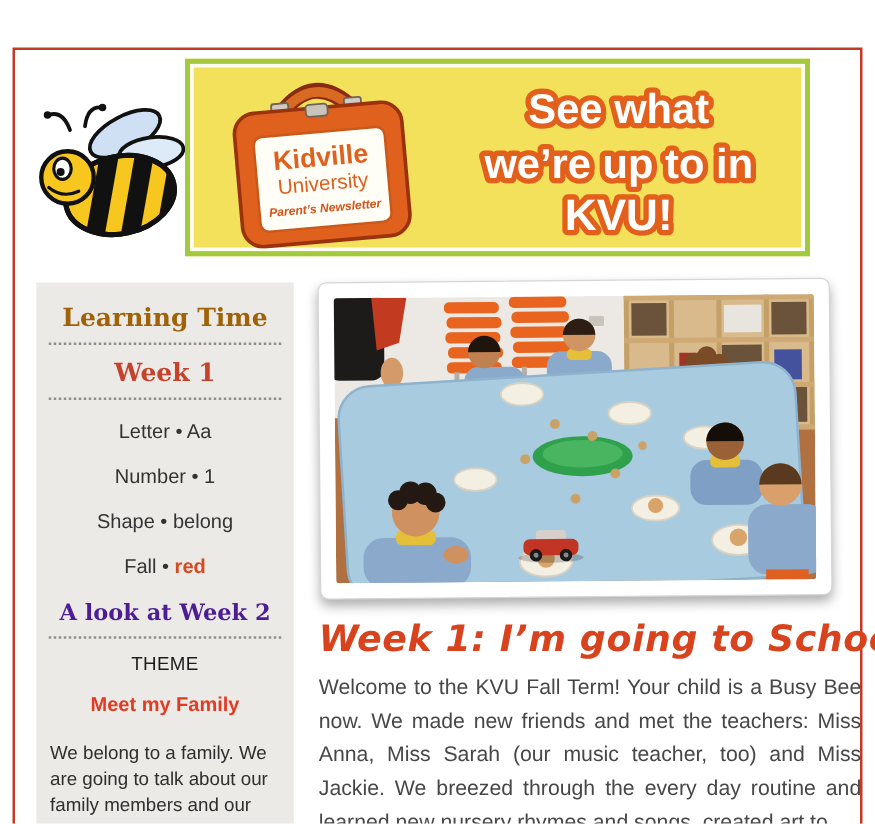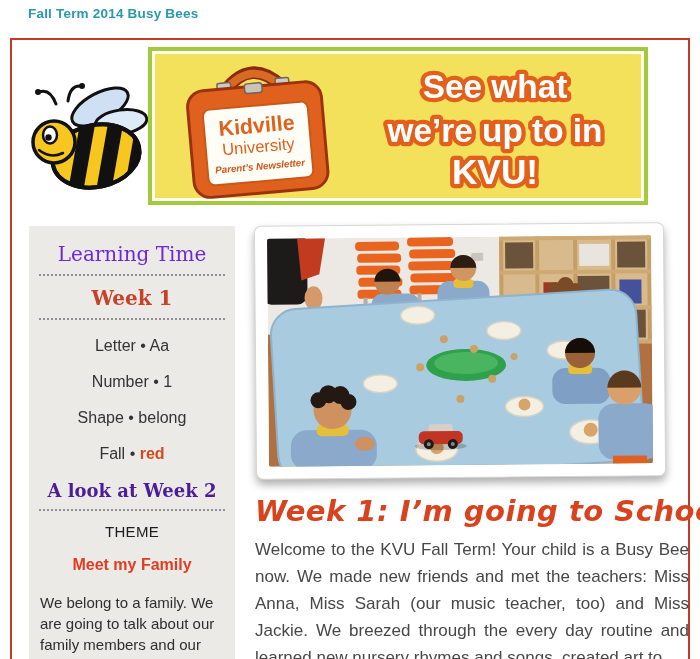--- a/index.html
+++ b/index.html
@@ -14,21 +14,21 @@
   
   .bee{position:absolute;left:14px;top:40px;width:124px;height:118px;}
 
   
   .banner{position:absolute;left:136px;top:7px;width:500px;height:158px;background:#f3e15c;border:4px solid #a3c93f;box-shadow:inset 0 0 0 3px #fffdf0;display:flex;align-items:center;}
   .lunchbox{width:178px;height:146px;margin-left:16px;flex:0 0 auto;}
   .headline-svg{flex:1 1 auto;height:142px;margin:0 6px;}
 
   
   .sidebar{position:absolute;left:17px;top:186px;width:206px;height:500px;background:#ebeae7;text-align:center;padding-top:12px;}
-  .sb-h1{font-family:"DejaVu Serif", serif;font-weight:normal;color:#6d28d9;font-size:20px;margin:4px 0 4px;}
+  .sb-h1{font-family:"DejaVu Serif", serif;font-weight:bold;color:#a16207;font-size:20px;margin:4px 0 4px;}
   .sb-h2{font-family:"DejaVu Serif", serif;font-weight:bold;color:#c7422a;font-size:20px;margin:10px 0 8px;}
   .sb-h3{font-family:"DejaVu Serif", serif;font-weight:bold;color:#4c1d95;font-size:18px;margin:16px 0 8px;}
   .dotted{border-top:2px dotted #8f8f8f;margin:8px 10px;height:0;}
   .sb-item{font-size:16px;color:#333333;margin:15px 8px;line-height:21px;}
   .sb-item .hl{color:#d6491f;font-weight:bold;}
   .sb-theme-label{font-size:15px;color:#1d1d1d;margin:12px 0 0;letter-spacing:.3px;}
   .sb-theme-value{font-size:16px;font-weight:bold;color:#e23b22;margin:16px 0 0;}
   .sb-par{font-size:15px;color:#2e2e2e;text-align:left;line-height:21px;margin:18px 11px 0;}
 
   
@@ -36,21 +36,20 @@
   .polaroid{width:410px;background:#ffffff;border:1px solid #d8d6d2;border-radius:7px;padding:12px;box-shadow:0 5px 9px rgba(0,0,0,.32);transform:rotate(-.5deg);}
   .photo{display:block;width:384px;height:228px;border-radius:2px;}
   .week-heading{margin:16px 0 8px;font-family:"DejaVu Sans", sans-serif;font-style:italic;font-weight:bold;font-size:29px;color:#d8431d;letter-spacing:.5px;white-space:nowrap;}
   .week-par{font-size:17px;line-height:27px;color:#474747;text-align:justify;margin:0;}
 </style>
 </head>
 <body>
 
 <div id="viewport">
 
-  <div class="page-title">Fall Term 2014 Busy Bees</div>
 
   <div class="frame">
 
     <svg class="bee" viewBox="0 0 124 118">
       <path d="M30 24 Q24 8 13 12" fill="none" stroke="#111" stroke-width="3" stroke-linecap="round"></path>
       <path d="M42 21 Q44 5 55 6" fill="none" stroke="#111" stroke-width="3" stroke-linecap="round"></path>
       <ellipse cx="12" cy="12" rx="3" ry="3" fill="#111"></ellipse>
       <ellipse cx="56" cy="6" rx="3" ry="3" fill="#111"></ellipse>
       <ellipse cx="74" cy="27" rx="31" ry="14" fill="#cfe0f5" stroke="#111" stroke-width="3" transform="rotate(-28 74 27)"></ellipse>
       <ellipse cx="95" cy="42" rx="26" ry="12" fill="#ddeaf8" stroke="#111" stroke-width="3" transform="rotate(-8 95 42)"></ellipse>

